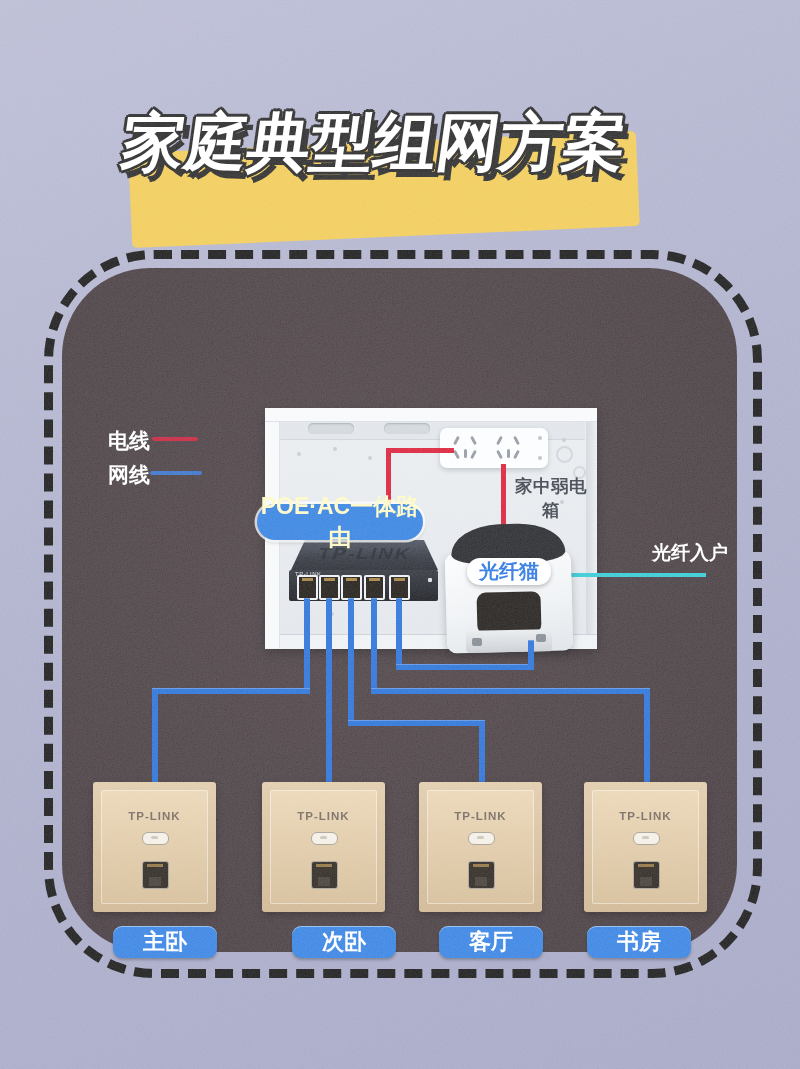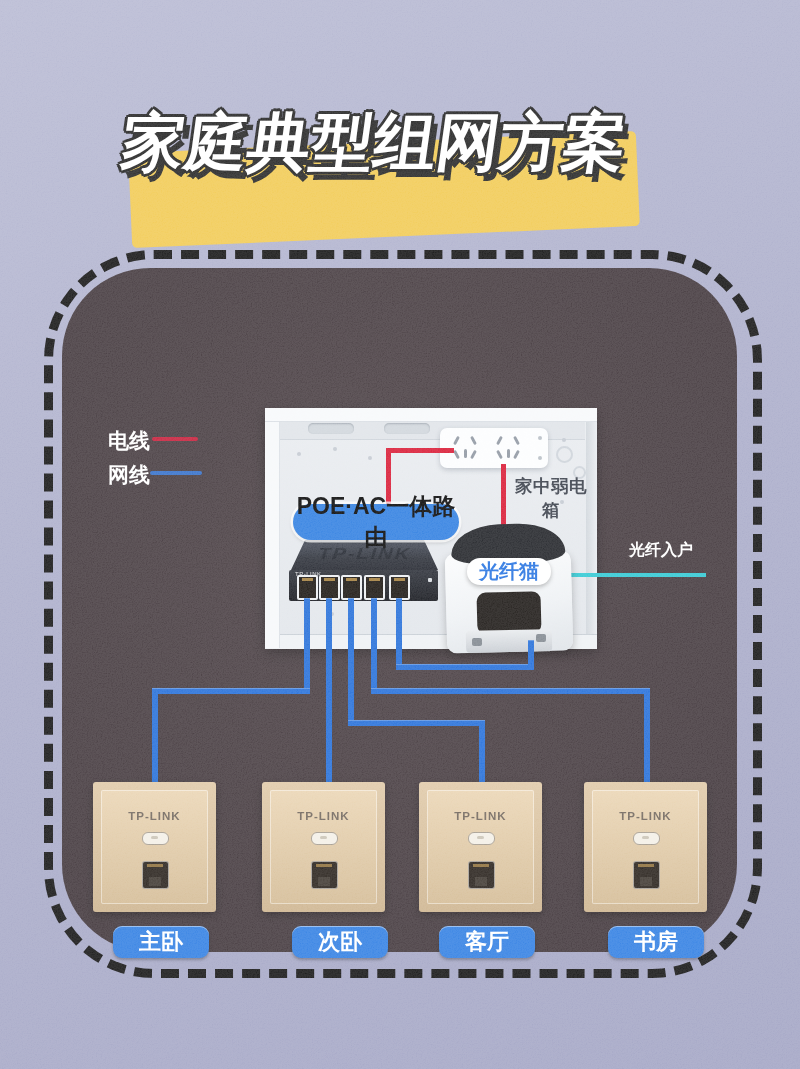--- a/index.html
+++ b/index.html
@@ -88,27 +88,27 @@
             background:linear-gradient(#272b34,#0d0f15);}
   .sw-front-text{left:295px;top:571px;font-size:6px;color:rgba(255,255,255,.85);z-index:13;
                  letter-spacing:.5px;}
   .sw-port{top:575px;width:17px;height:21px;background:#140f0a;border:2px solid #eceff2;
            border-radius:2px;z-index:13;}
   .sw-port::after{content:"";position:absolute;left:3px;top:1px;width:11px;height:3px;
                   background:#a07b38;}
   .sw-led{width:4px;height:4px;background:#d6dadf;z-index:13;border-radius:1px;}
 
   
-  .pill{background:#2b7ce0;border-radius:18px;z-index:30;color:#000000;font-weight:700;
-        box-shadow:0 0 0 2.5px rgba(255,255,255,.75),0 2px 4px rgba(0,0,0,.3);margin-left:36px;}
+  .pill{background:#2b7ce0;border-radius:18px;z-index:30;color:#fef9c3;font-weight:700;
+        box-shadow:0 0 0 2.5px rgba(255,255,255,.75),0 2px 4px rgba(0,0,0,.3);}
   .poe{left:257px;top:504px;width:166px;height:36px;font-size:23px;}
   .modem-label{left:467px;top:558px;width:84px;height:27px;background:#ffffff;z-index:30;
                border-radius:13px;color:#1f6fe0;font-size:20px;font-weight:700;
                box-shadow:0 2px 4px rgba(0,0,0,.28);}
-  .room-pill{top:926px;width:96px;height:32px;background:#2c7ce2;border-radius:9px;z-index:30;
+  .room-pill{top:926px;width:104px;height:32px;background:#2c7ce2;border-radius:9px;z-index:30;
              color:#fff;font-size:22px;font-weight:700;
              box-shadow:inset 0 1px 0 rgba(255,255,255,.45),0 2px 3px rgba(0,0,0,.3);}
 
   
   .ap{top:782px;width:123px;height:130px;z-index:16;border-radius:3px;
       background:linear-gradient(#dfc8a6,#ccb28c);
       box-shadow:0 3px 7px rgba(0,0,0,.35);}
   .ap-face{position:absolute;left:8px;top:8px;right:8px;bottom:8px;border-radius:2px;
            background:linear-gradient(#ead4b2,#d3ba93);
            box-shadow:inset 0 0 0 1px rgba(255,255,255,.45);}
@@ -186,21 +186,21 @@
   <div class="abs red" style="left:501px;top:464px;width:5px;height:92px;"></div>
 
   <div class="abs modem-cap"></div>
   <div class="abs modem-body"></div>
   <div class="abs modem-window"></div>
   <div class="abs modem-base"></div>
   <div class="abs modem-mark" style="left:472px;top:638px;width:10px;height:8px;"></div>
   <div class="abs modem-mark" style="left:536px;top:634px;width:10px;height:8px;"></div>
 
   <div class="abs cyan" style="left:570px;top:573px;width:136px;height:4px;"></div>
-  <div class="abs wtext center" style="left:606px;top:540px;width:110px;font-size:16px;">光纤入户</div>
+  <div class="abs wtext center" style="left:635px;top:540px;width:110px;font-size:19px;">光纤入户</div>
 
   <div class="abs sw-top"></div>
   <div class="abs sw-brand">TP-LINK</div>
   <div class="abs sw-front"></div>
   <div class="abs sw-front-text">TP-LINK</div>
   <div class="abs sw-port" style="left:297px;"></div>
   <div class="abs sw-port" style="left:319px;"></div>
   <div class="abs sw-port" style="left:341px;"></div>
   <div class="abs sw-port" style="left:364px;"></div>
   <div class="abs sw-port" style="left:389px;"></div>
@@ -245,21 +245,21 @@
   <div class="abs ap" style="left:584px;">
     <div class="ap-face"></div>
     <div class="ap-brand">TP-LINK</div>
     <div class="ap-led"></div>
     <div class="ap-port"></div>
   </div>
 
   <div class="abs room-pill center" style="left:113px;">主卧</div>
   <div class="abs room-pill center" style="left:292px;">次卧</div>
   <div class="abs room-pill center" style="left:439px;">客厅</div>
-  <div class="abs room-pill center" style="left:608px;">书房</div>
+  <div class="abs room-pill center" style="left:587px;">书房</div>
 
   <svg class="noise" xmlns="http://www.w3.org/2000/svg">
     <filter id="grain">
         <feTurbulence type="fractalNoise" baseFrequency="0.8" numOctaves="2" stitchTiles="stitch"></feTurbulence>
       <feColorMatrix type="matrix" values="0 0 0 0 1  0 0 0 0 1  0 0 0 0 1  0.6 0.6 0.6 0 0"></feColorMatrix>
     </filter>
     <rect width="800" height="1069" filter="url(#grain)"></rect>
   </svg>
 </div>
 

